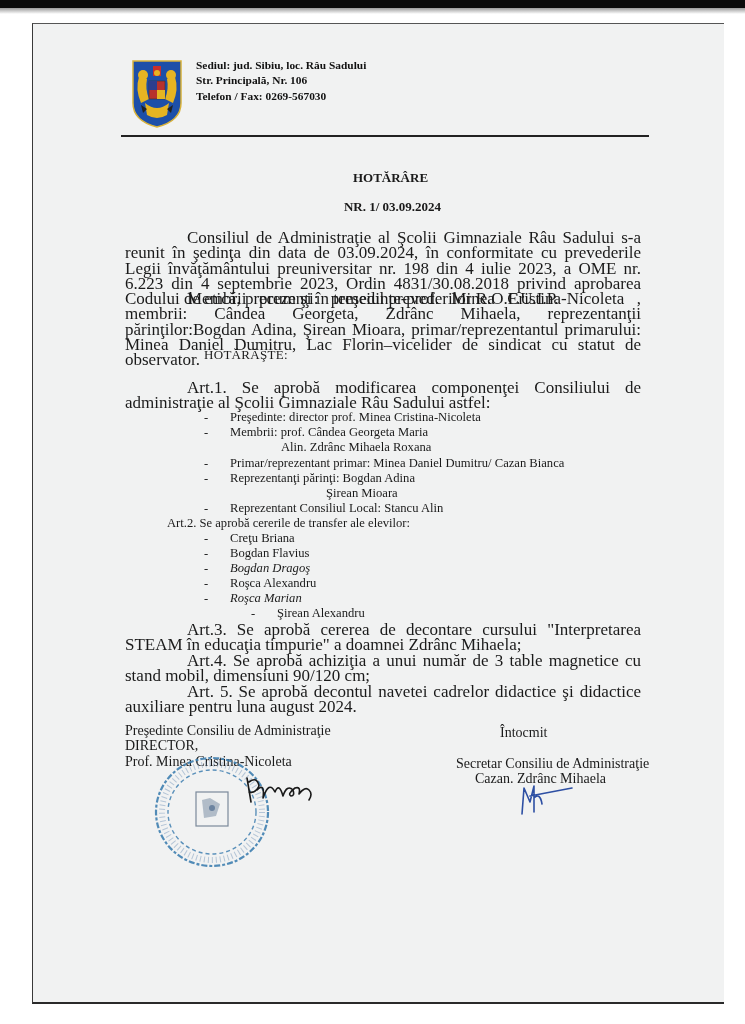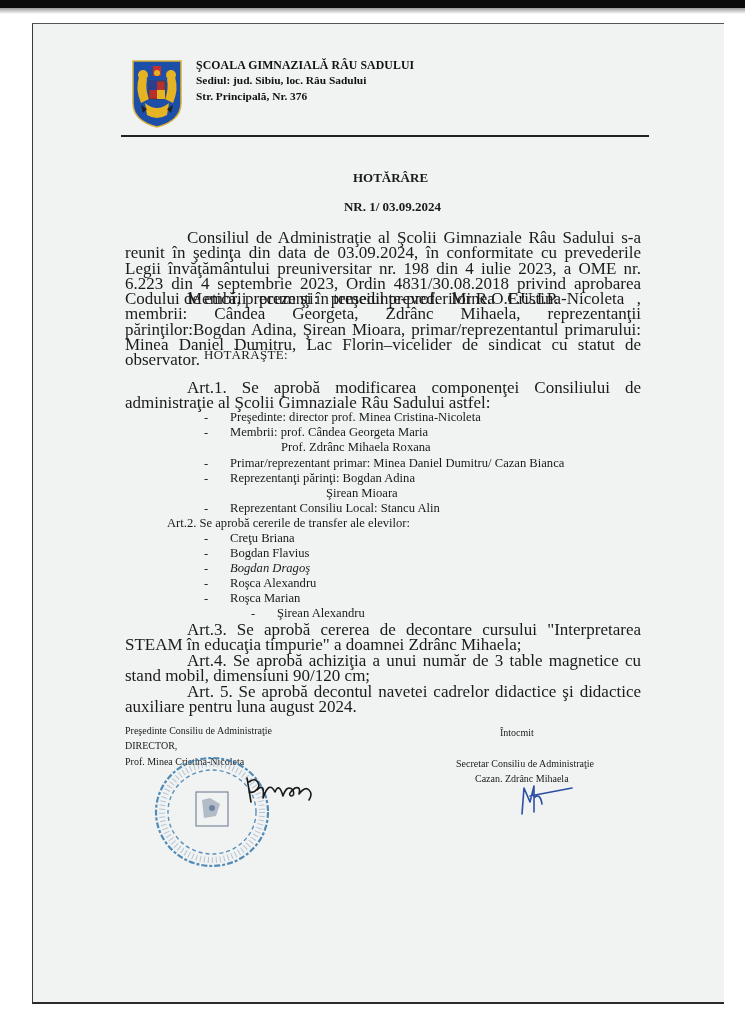--- a/index.html
+++ b/index.html
@@ -45,21 +45,21 @@
   .t1 { top: 170px; left: 18px; }
   .t2 { top: 199px; left: 20px; }
   .para {
     position: absolute; left: 125px; width: 516px;
     font-size: 17px; line-height: 15.3px; text-align: justify;
   }
   .indent { text-indent: 62px; }
   .hotaraste { position: absolute; left: 204px; top: 347px; font-size: 13px; letter-spacing: 0.3px; }
   .bullet-row { position: absolute; font-size: 12.6px; line-height: 15px; white-space: nowrap; }
   .dash { display: inline-block; width: 26px; }
-  .sig-block { position: absolute; font-size: 10px; line-height: 15.3px; white-space: nowrap; }
+  .sig-block { position: absolute; font-size: 14px; line-height: 15.3px; white-space: nowrap; }
   svg { display: block; }
 </style>
 </head>
 <body>
 
 <div class="scan-top"></div>
 <div class="scan-top-shadow"></div>
 
 <div class="page"></div>
 
@@ -75,50 +75,50 @@
     <rect x="18" y="22" width="16" height="18" fill="#b7312c" stroke="#333" stroke-width="0.6"></rect>
     <rect x="18" y="22" width="8" height="9" fill="#2c3e8f"></rect>
     <rect x="26" y="31" width="8" height="9" fill="#e6b422"></rect>
     <path d="M14 44 Q26 54 38 44 L36 56 Q26 62 16 56 Z" fill="#e6b422"></path>
     <path d="M10 46 L16 50 L12 54 Z" fill="#222"></path>
     <path d="M42 46 L36 50 L40 54 Z" fill="#222"></path>
   </svg>
 </div>
 
 <div class="header-text">
-  <div class="school">ŞCOALA GIMNAZIALĂ RÂU SADULUI</div>
   <div>Sediul: jud. Sibiu, loc. Râu Sadului</div>
-  <div>Str. Principală,  Nr. 376</div>
+  <div>Str. Principală,  Nr. 106</div>
+  <div>Telefon / Fax: 0269-567030</div>
 </div>
 <div class="header-rule"></div>
 
 <div class="title t1">HOTĂRÂRE</div>
 <div class="title t2">NR.  1/ 03.09.2024</div>
 
 <div class="para indent" style="top:230px;">Consiliul de Administraţie al  Şcolii Gimnaziale Râu Sadului s-a reunit în şedinţa din data de 03.09.2024, în conformitate cu prevederile Legii învăţământului preuniversitar nr. 198 din 4 iulie 2023, a OME nr. 6.223 din 4 septembrie 2023, Ordin 4831/30.08.2018 privind aprobarea Codului de etică,  precum şi în temeiul prevederilor R.O.F.U.I.P.</div>
 <div class="para indent" style="top:291px;">Membrii prezenţi: preşedinte-prof. Minea Cristina-Nicoleta , membrii: Cândea Georgeta, Zdrânc Mihaela, reprezentanţii părinţilor:Bogdan Adina, Şirean Mioara, primar/reprezentantul primarului: Minea Daniel Dumitru,  Lac Florin–vicelider de sindicat cu statut de observator.</div>
 
 <div class="hotaraste">HOTĂRĂŞTE:</div>
 
 <div class="para indent" style="top:380px;">Art.1. Se aprobă modificarea componenţei Consiliului de administraţie al Şcolii Gimnaziale Râu Sadului astfel:</div>
 
 <div class="bullet-row" style="left:204px; top:410px;"><span class="dash">-</span><span>Preşedinte: director prof. Minea Cristina-Nicoleta</span></div>
 <div class="bullet-row" style="left:204px; top:425px;"><span class="dash">-</span><span>Membrii: prof. Cândea Georgeta Maria</span></div>
-<div class="bullet-row" style="left:281px; top:440px;">Prof. Zdrânc Mihaela Roxana</div>
+<div class="bullet-row" style="left:281px; top:440px;">Alin. Zdrânc Mihaela Roxana</div>
 <div class="bullet-row" style="left:204px; top:456px;"><span class="dash">-</span><span>Primar/reprezentant primar: Minea Daniel Dumitru/ Cazan Bianca</span></div>
 <div class="bullet-row" style="left:204px; top:471px;"><span class="dash">-</span><span>Reprezentanţi părinţi: Bogdan Adina</span></div>
 <div class="bullet-row" style="left:326px; top:486px;">Şirean Mioara</div>
-<div class="bullet-row" style="left:204px; top:501px;"><span class="dash">-</span><span>Reprezentant Consiliu Local: Stancu Alin</span></div>
+<div class="bullet-row" style="left:204px; top:501px;"><span class="dash">-</span><span>Reprezentant Consiliul Local: Stancu Alin</span></div>
 
 <div class="bullet-row" style="left:167px; top:516px;">Art.2. Se aprobă cererile de transfer ale elevilor:</div>
 <div class="bullet-row" style="left:204px; top:531px;"><span class="dash">-</span><span>Creţu Briana</span></div>
 <div class="bullet-row" style="left:204px; top:546px;"><span class="dash">-</span><span>Bogdan Flavius</span></div>
 <div class="bullet-row" style="left:204px; top:561px;font-style:italic;"><span class="dash">-</span><span>Bogdan Dragoş</span></div>
 <div class="bullet-row" style="left:204px; top:576px;"><span class="dash">-</span><span>Roşca Alexandru</span></div>
-<div class="bullet-row" style="left:204px; top:591px;"><span class="dash">-</span><span>Roşca Marian</span></div>
+<div class="bullet-row" style="left:204px; top:591px;font-style:italic;"><span class="dash">-</span><span>Roşca Marian</span></div>
 <div class="bullet-row" style="left:204px; top:606px;margin-left:47px;"><span class="dash">-</span><span>Şirean Alexandru</span></div>
 
 <div class="para indent" style="top:622px;">Art.3. Se aprobă cererea de decontare cursului "Interpretarea STEAM în educaţia timpurie" a doamnei Zdrânc Mihaela;</div>
 <div class="para indent" style="top:653px;">Art.4. Se aprobă achiziţia a unui număr de 3 table magnetice cu stand mobil, dimensiuni 90/120 cm;</div>
 <div class="para indent" style="top:684px;">Art. 5. Se aprobă decontul navetei cadrelor didactice şi didactice auxiliare pentru luna august 2024.</div>
 
 <div class="sig-block" style="left:125px; top:723px;">
   <div>Preşedinte Consiliu de Administraţie</div>
   <div>DIRECTOR,</div>
   <div>Prof.  Minea Cristina-Nicoleta</div>

